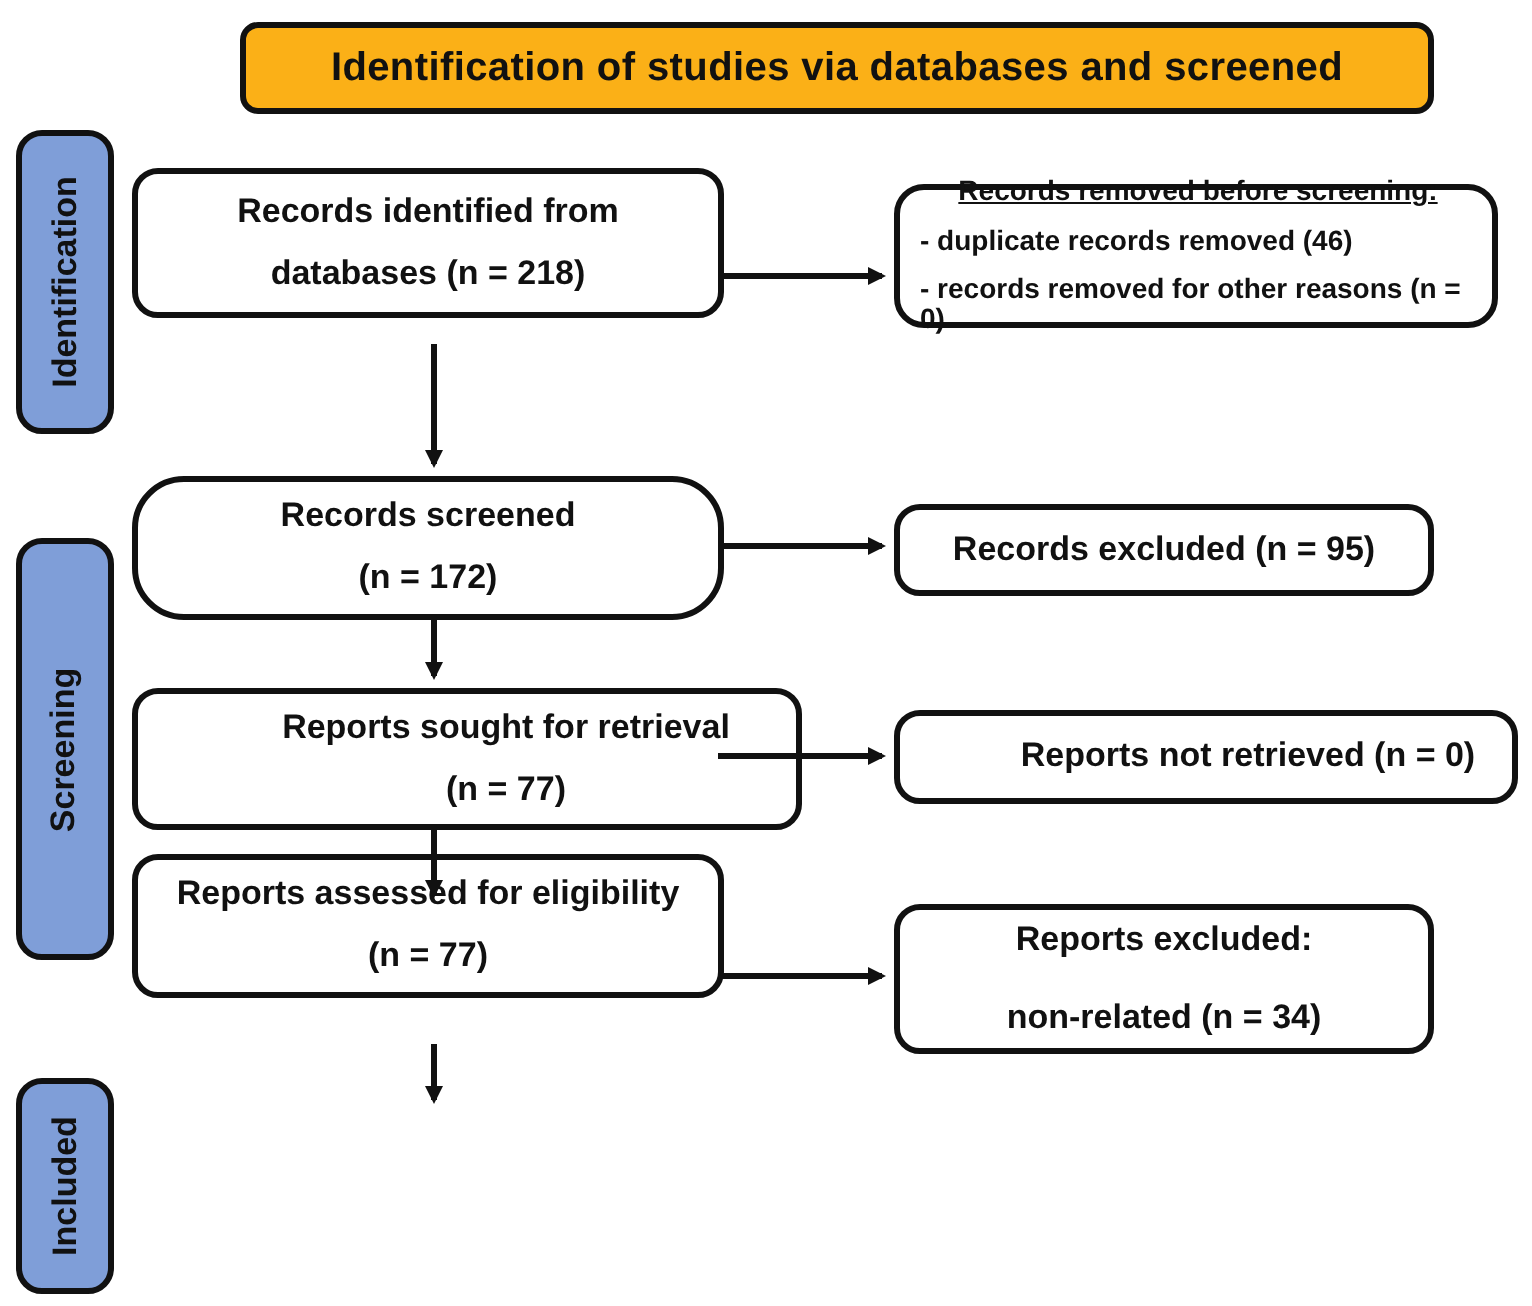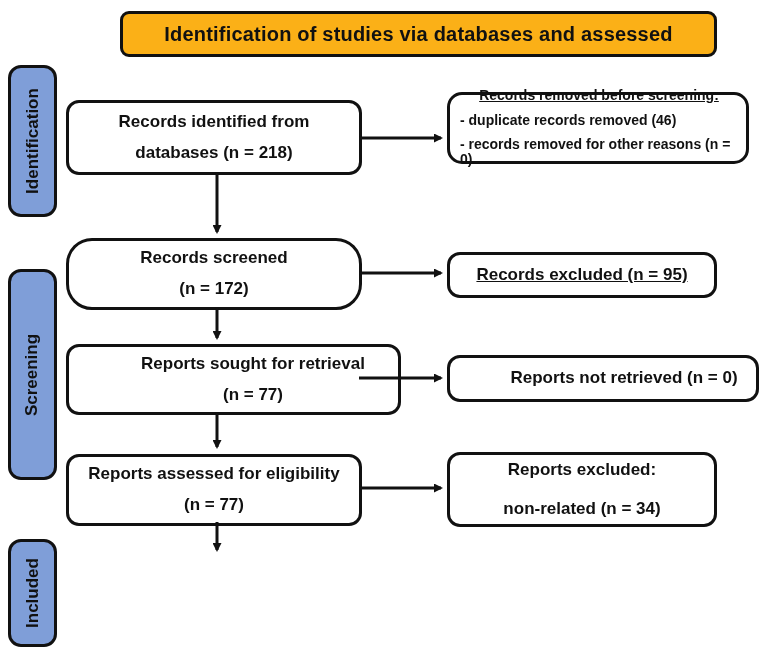--- a/index.html
+++ b/index.html
@@ -48,56 +48,56 @@
     border: 3px solid #111111;
     border-radius: 13px;
     display: flex; flex-direction: column;
     align-items: center; justify-content: center;
     text-align: center;
     font-size: 17px;
     row-gap: 12px;
     line-height: 1.1;
   }
   .main-box { left: 66px; width: 290px; }
-  .b1 { top: 100px; height: 69px; }
+  .b1 { top: 84px; height: 69px; }
   .b2 { top: 238px; height: 66px; border-radius: 26px; }
   .b3 { top: 344px; height: 65px; padding-left: 39px; }
-  .b4 { top: 454px; height: 66px; }
+  .b4 { top: 427px; height: 66px; }
   .b5 { top: 556px; height: 68px; }
 
   .side-box { left: 447px; }
   .r1 {
     top: 92px; width: 302px; height: 72px;
     align-items: stretch;
     text-align: left;
     font-size: 14px;
     row-gap: 9px;
     padding: 0 8px 0 10px;
     box-sizing: border-box;
     border-radius: 15px;
   }
   .r1 .heading { text-align: center; text-decoration: underline; }
-  .r2 { top: 252px; width: 264px; height: 40px; text-decoration: underline; }
+  .r2 { top: 252px; width: 264px; height: 40px; }
   .r3 { top: 355px; width: 264px; height: 41px; padding-left: 42px; }
   .r4 { top: 452px; width: 264px; height: 69px; row-gap: 20px; }
 
   .arrows {
     position: absolute;
     left: 0; top: 0;
     width: 766px; height: 653px;
     pointer-events: none;
   }
 </style>
 </head>
 <body>
 
 <div class="canvas">
 
   <div class="banner">
-    <span>Identification of studies via databases and assessed</span>
+    <span>Identification of studies via databases and screened</span>
   </div>
 
   <div class="stage stage-identification">
     <span>Identification</span>
   </div>
   <div class="stage stage-screening">
     <span>Screening</span>
   </div>
   <div class="stage stage-included">
     <span>Included</span>

